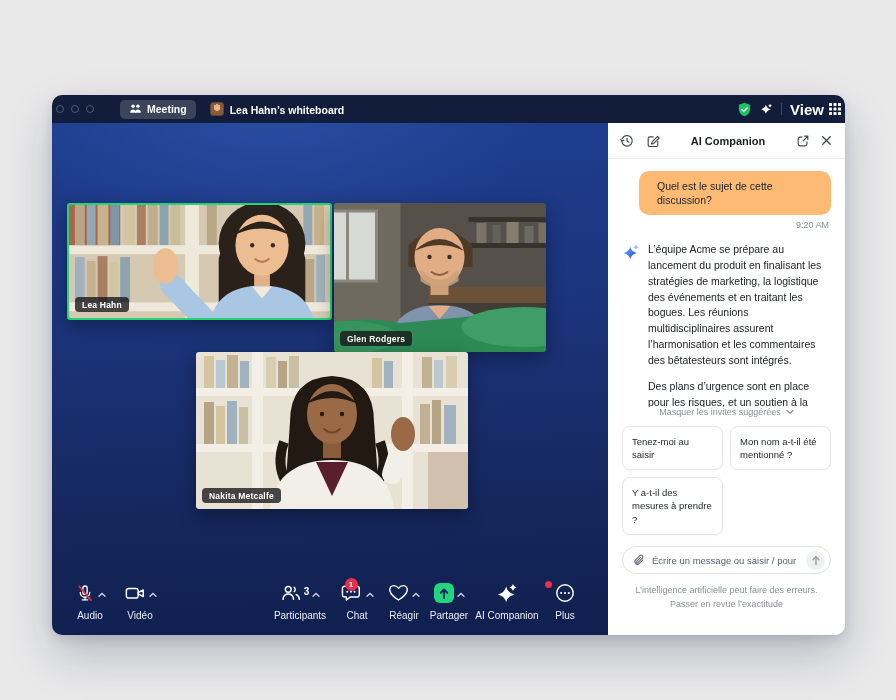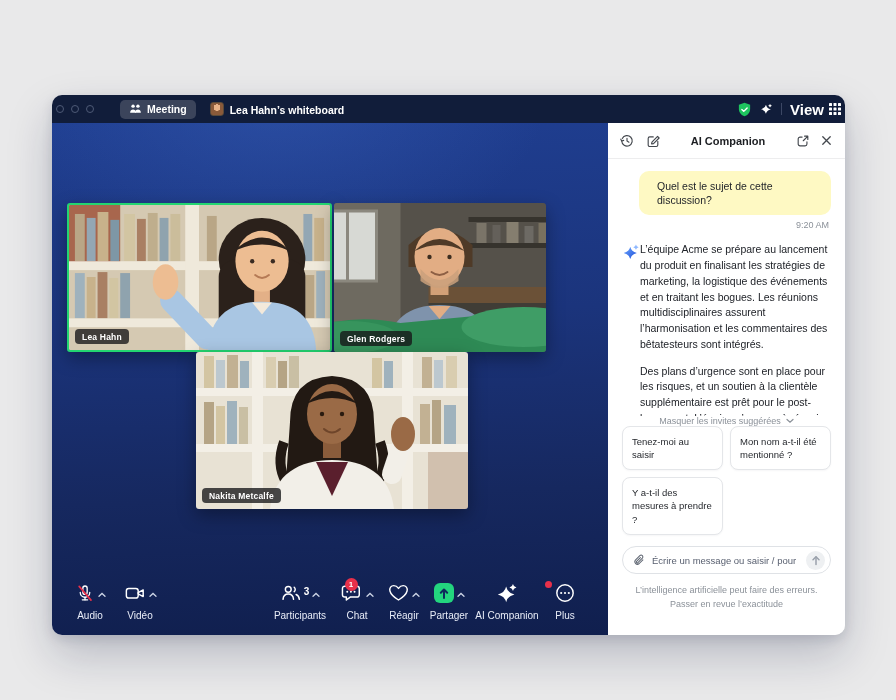--- a/index.html
+++ b/index.html
@@ -24,21 +24,21 @@
   
   .content { display:flex; height:512px; }
   .meeting { position:relative; width:556px; height:100%;
              background:linear-gradient(178deg,#1f3e90 0%,#1b347c 38%,#16285f 72%,#101f4e 100%); }
   .meeting::before { content:""; position:absolute; inset:0;
              background:radial-gradient(ellipse 70% 45% at 40% -5%, rgba(57,96,185,.45), transparent 70%); }
 
   
   .tile { position:absolute; border-radius:3px; overflow:hidden; box-shadow:0 6px 18px rgba(0,0,0,.35); }
   .tile svg { display:block; width:100%; height:100%; }
-  .tile-lea   { left:15px;  top:80px;  width:265px; height:149px; border:2px solid #23d571; }
+  .tile-lea   { left:15px;  top:80px;  width:265px; height:117px; border:2px solid #23d571; }
   .tile-glen  { left:282px; top:80px;  width:212px; height:149px; }
   .tile-nakita{ left:144px; top:229px; width:272px; height:157px; }
   .nametag { position:absolute; left:6px; bottom:6px; background:rgba(22,22,24,.78); color:#fff;
              font-size:8.5px; font-weight:600; padding:2.5px 7px; border-radius:4px; letter-spacing:.2px; }
 
   
   .tbar-item { position:absolute; bottom:14px; width:84px; display:flex; flex-direction:column; align-items:center; gap:5px; cursor:default; }
   .tbar-icon { position:relative; height:22px; display:flex; align-items:flex-start; justify-content:center; }
   .tbar-label { color:#e8ecf7; font-size:10px; white-space:nowrap; }
   .caret { margin-left:3px; margin-top:1px; }
@@ -50,31 +50,31 @@
 
   
   .panel { width:237px; background:#fff; display:flex; flex-direction:column; }
   .panel-header { height:36px; flex:none; display:flex; align-items:center; padding:0 12px; border-bottom:1px solid #ededee; }
   .ph-icons-left { display:flex; gap:12px; align-items:center; }
   .ph-title { flex:1; text-align:center; font-size:11px; font-weight:700; color:#1c1e22; }
   .ph-icons-right { display:flex; gap:10px; align-items:center; }
   .icon-btn { display:flex; align-items:center; justify-content:center; cursor:pointer; }
 
   .panel-chat { flex:1; display:flex; flex-direction:column; padding:12px 14px 0; overflow:hidden; }
-  .bubble { align-self:flex-end; background:#fef9c3; border-radius:10px; padding:8px 18px; max-width:192px;
+  .bubble { align-self:flex-end; background:#fdba74; border-radius:10px; padding:8px 18px; max-width:192px;
             font-size:10.5px; color:#23262b; line-height:1.35; }
   .timestamp { align-self:flex-end; font-size:9px; color:#8b9199; margin:5px 2px 4px; }
-  .ai-row { display:flex; margin-top:8px; }
+  .ai-row { display:flex; gap:8px; margin-top:8px; }
   .ai-avatar { flex:none; width:18px; padding-top:1px; }
   .ai-body { flex:1; }
   .ai-par { font-size:10.5px; color:#202329; line-height:1.5; }
   .ai-par + .ai-par { margin-top:11px; }
 
   .suggest-wrap { flex:none; padding:0 14px; margin-top:auto; }
-  .suggest-head { display:flex; align-items:center; justify-content:center; gap:5px; font-size:9px; color:#8b9199; cursor:pointer;text-align:right; }
+  .suggest-head { display:flex; align-items:center; justify-content:center; gap:5px; font-size:9px; color:#8b9199; margin-bottom:9px; cursor:pointer;text-align:right; }
   .suggest-grid { display:grid; grid-template-columns:1fr 1fr; gap:7px; margin-bottom:11px; }
   .suggest-btn { background:#fff; border:1px solid #e4e6e9; border-radius:8px; padding:8px 9px; min-height:36px;
                  font-size:9.5px; color:#26292e; line-height:1.4; text-align:left; cursor:pointer;
                  box-shadow:0 1px 2px rgba(20,30,50,.04); font-family:inherit; }
   .input-pill { display:flex; align-items:center; gap:7px; border:1px solid #dfe2e6; border-radius:15px; height:28px;
                 padding:0 5px 0 10px; margin-bottom:10px; background:#fff; }
   .input-pill input { flex:1; border:none; outline:none; font-size:9.5px; color:#2a2e34; background:transparent; font-family:inherit; min-width:0; }
   .input-pill input::placeholder { color:#596070; }
   .send-btn { flex:none; width:19px; height:19px; border-radius:50%; background:#eef0f2; display:flex; align-items:center; justify-content:center; cursor:pointer; }
   .disclaimer { text-align:center; font-size:9px; color:#8b9199; line-height:1.5; margin-bottom:24px; }

